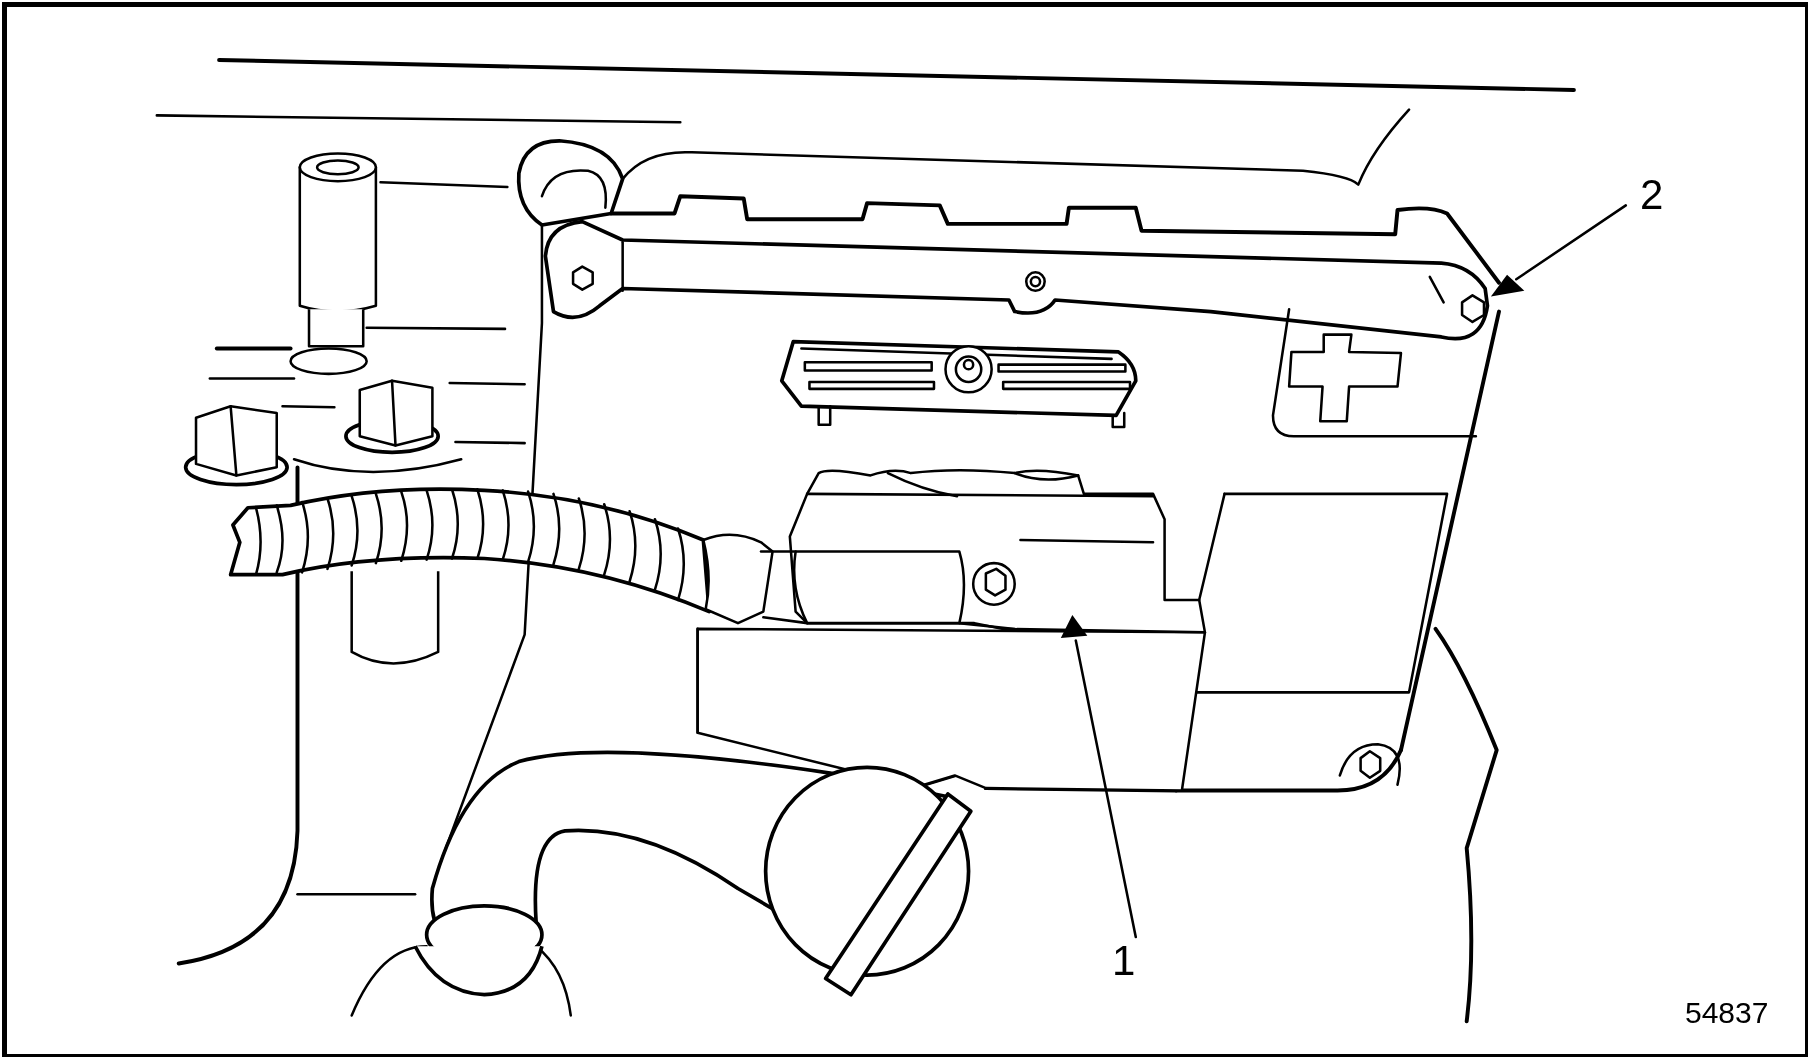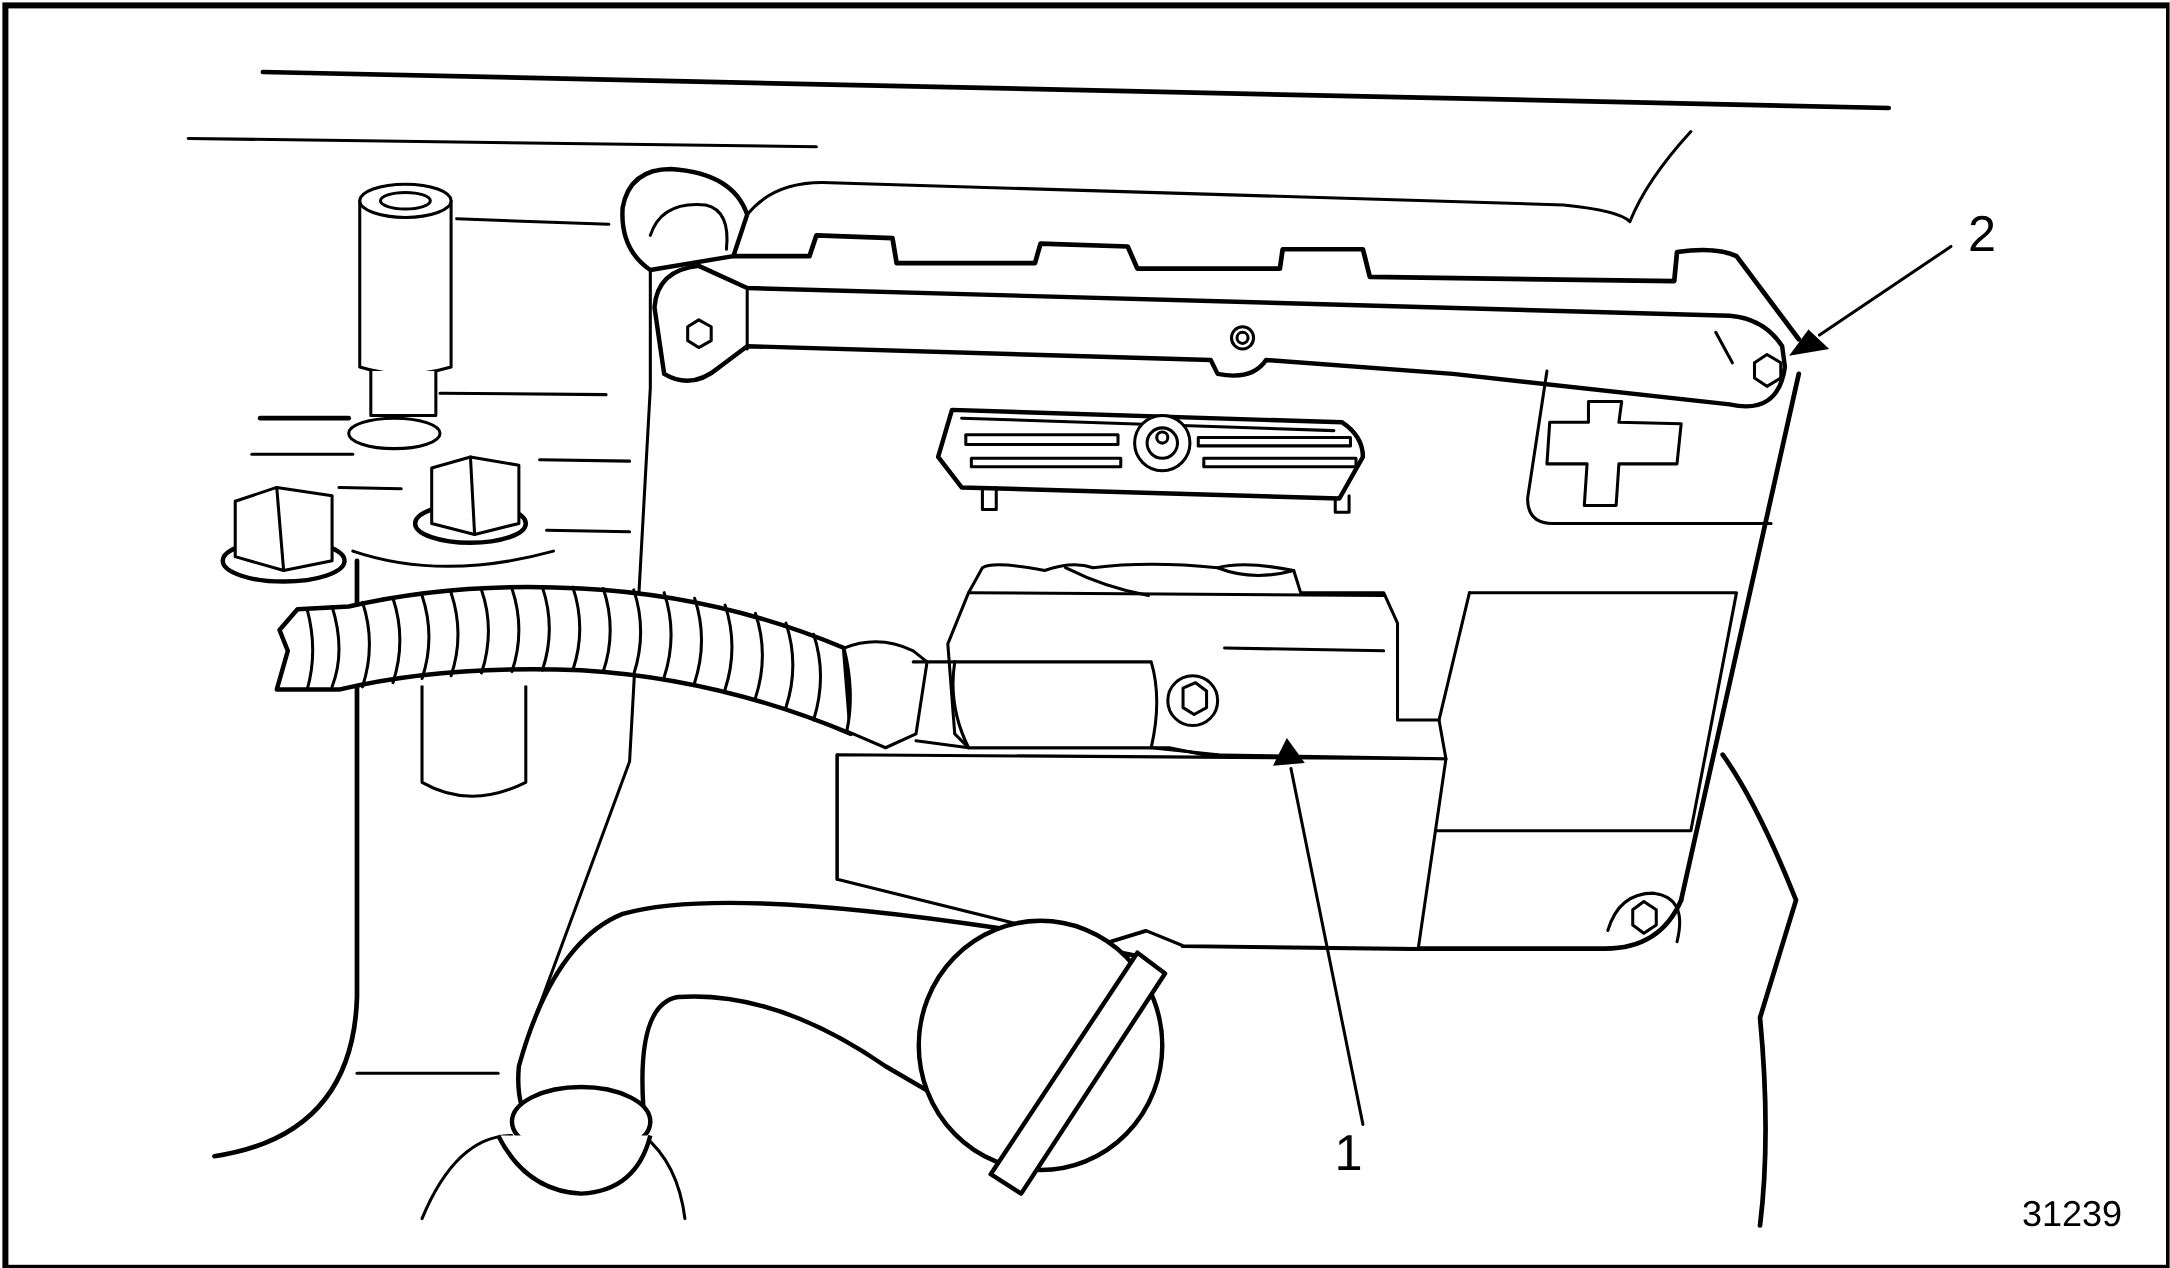--- a/index.html
+++ b/index.html
@@ -168,13 +168,13 @@
   </g>
 
   <g>
     <path class="ln" d="M1410 178 L1315 242"></path>
     <polygon class="arrowhead" points="1293,257 1307,238 1322,252"></polygon>
   </g>
 </svg>
 
 <div class="callout" style="left:1112px; top:940px;">1</div>
 <div class="callout" style="left:1640px; top:174px;">2</div>
-<div class="fig-number" style="left:1685px; top:998px;">31239</div>
+<div class="fig-number" style="left:1685px; top:998px;">54837</div>
 
 </body></html>

